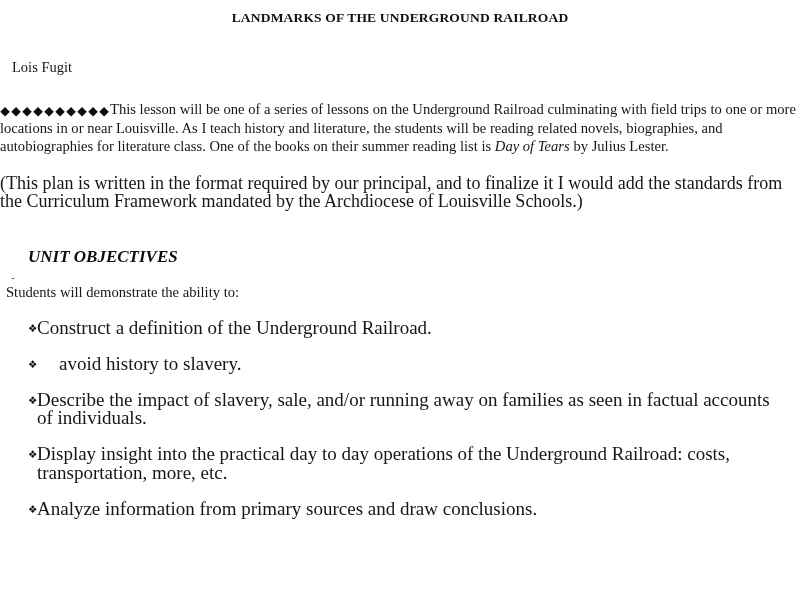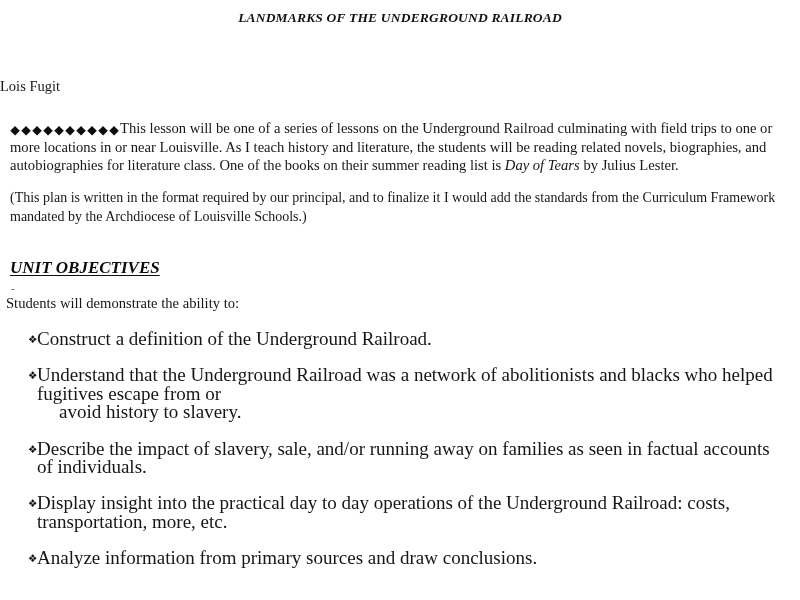--- a/index.html
+++ b/index.html
@@ -29,38 +29,36 @@
   .title-block {
     text-align: center;
     padding-top: 9px;
   }
   .title-line {
     font-weight: bold;
     font-size: 13.5px;
     letter-spacing: 0.18px;
     line-height: 17px;
     color: #111111;
-    font-style: italic;
   }
 
   
   .author-block {
-    margin-top: 52px;
-    padding-left: 0;
+    margin-top: 33px;
+    padding-left: 12px;
   }
   .author-line {
     font-size: 14.5px;
     line-height: 17.5px;
     color: #161616;
   }
 
   
   .intro-block {
     margin-top: 23px;
-    padding-left: 10px;
     padding-right: 4px;
   }
   .intro-para {
     font-size: 14.6px;
     line-height: 18.4px;
     text-align: left;
     color: #161616;
   }
   .repl-run {
     letter-spacing: 1.1px;
@@ -76,33 +74,32 @@
     color: #0d0d0d;
     transform: translateY(0.5px);
   }
   .ital {
     font-style: italic;
   }
   .paren-block {
     margin-top: 1px;
   }
   .paren-line {
-    font-size: 14px;
+    font-size: 18px;
     line-height: 18.4px;
     color: #161616;
   }
 
   
   .section-heading {
     margin-top: 18px;
-    padding-left: 10px;
+    padding-left: 28px;
     font-weight: bold;
     font-style: italic;
     font-size: 17px;
-    text-decoration: underline;
     text-underline-offset: 2px;
     color: #0d0d0d;
     display: inline-block;
   }
 
   .stray-mark {
     padding-left: 11px;
     margin-top: 7px;
     font-size: 11px;
     line-height: 6px;
@@ -179,21 +176,21 @@
 
     <div class="objectives">
 
       <div class="objective-item">
         <span class="bullet-glyph">❖</span>
         <span class="objective-text">Construct a definition of the Underground Railroad.</span>
       </div>
 
       <div class="objective-item">
         <span class="bullet-glyph">❖</span>
-        <span class="objective-text"><span>Understand that the Underground Railroad was a network of abolitionists and blacks who helped fugitives escape from or</span><span class="cont">avoid history to slavery.</span></span>
+        <span class="objective-text"><span class="cont">avoid history to slavery.</span></span>
       </div>
 
       <div class="objective-item">
         <span class="bullet-glyph">❖</span>
         <span class="objective-text">Describe the impact of slavery, sale, and/or running away on families as seen in factual accounts of individuals.</span>
       </div>
 
       <div class="objective-item">
         <span class="bullet-glyph">❖</span>
         <span class="objective-text">Display insight into the practical day to day operations of the Underground Railroad: costs, transportation, more, etc.</span>

